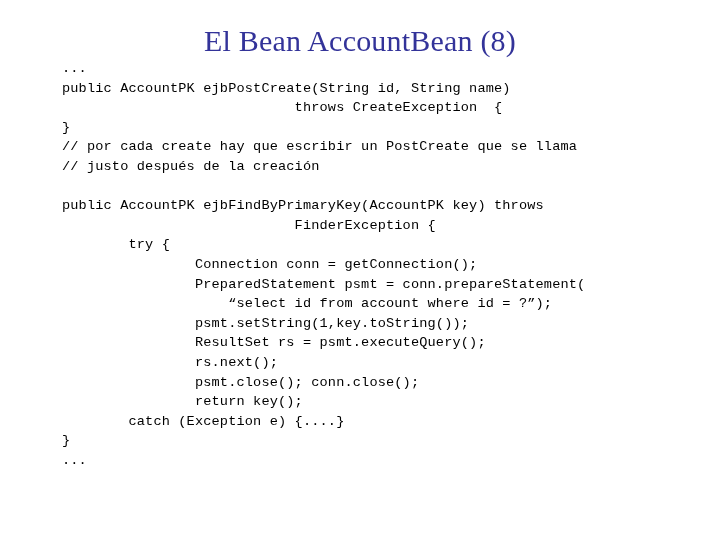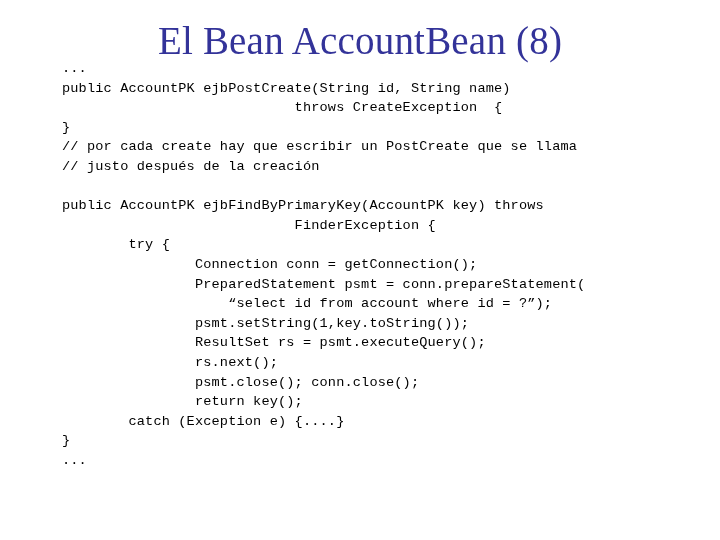--- a/index.html
+++ b/index.html
@@ -25,21 +25,21 @@
     background: #ffffff;
   }
 
   #slide-title {
     position: absolute;
     left: 0;
     top: 24px;
     width: 720px;
     text-align: center;
     font-family: "Liberation Serif", "DejaVu Serif", serif;
-    font-size: 39px;
+    font-size: 30px;
     line-height: 34px;
     color: #333399;
     letter-spacing: 0.2px;
     white-space: nowrap;
   }
 
   #code-block {
     position: absolute;
     left: 62px;
     top: 59px;

